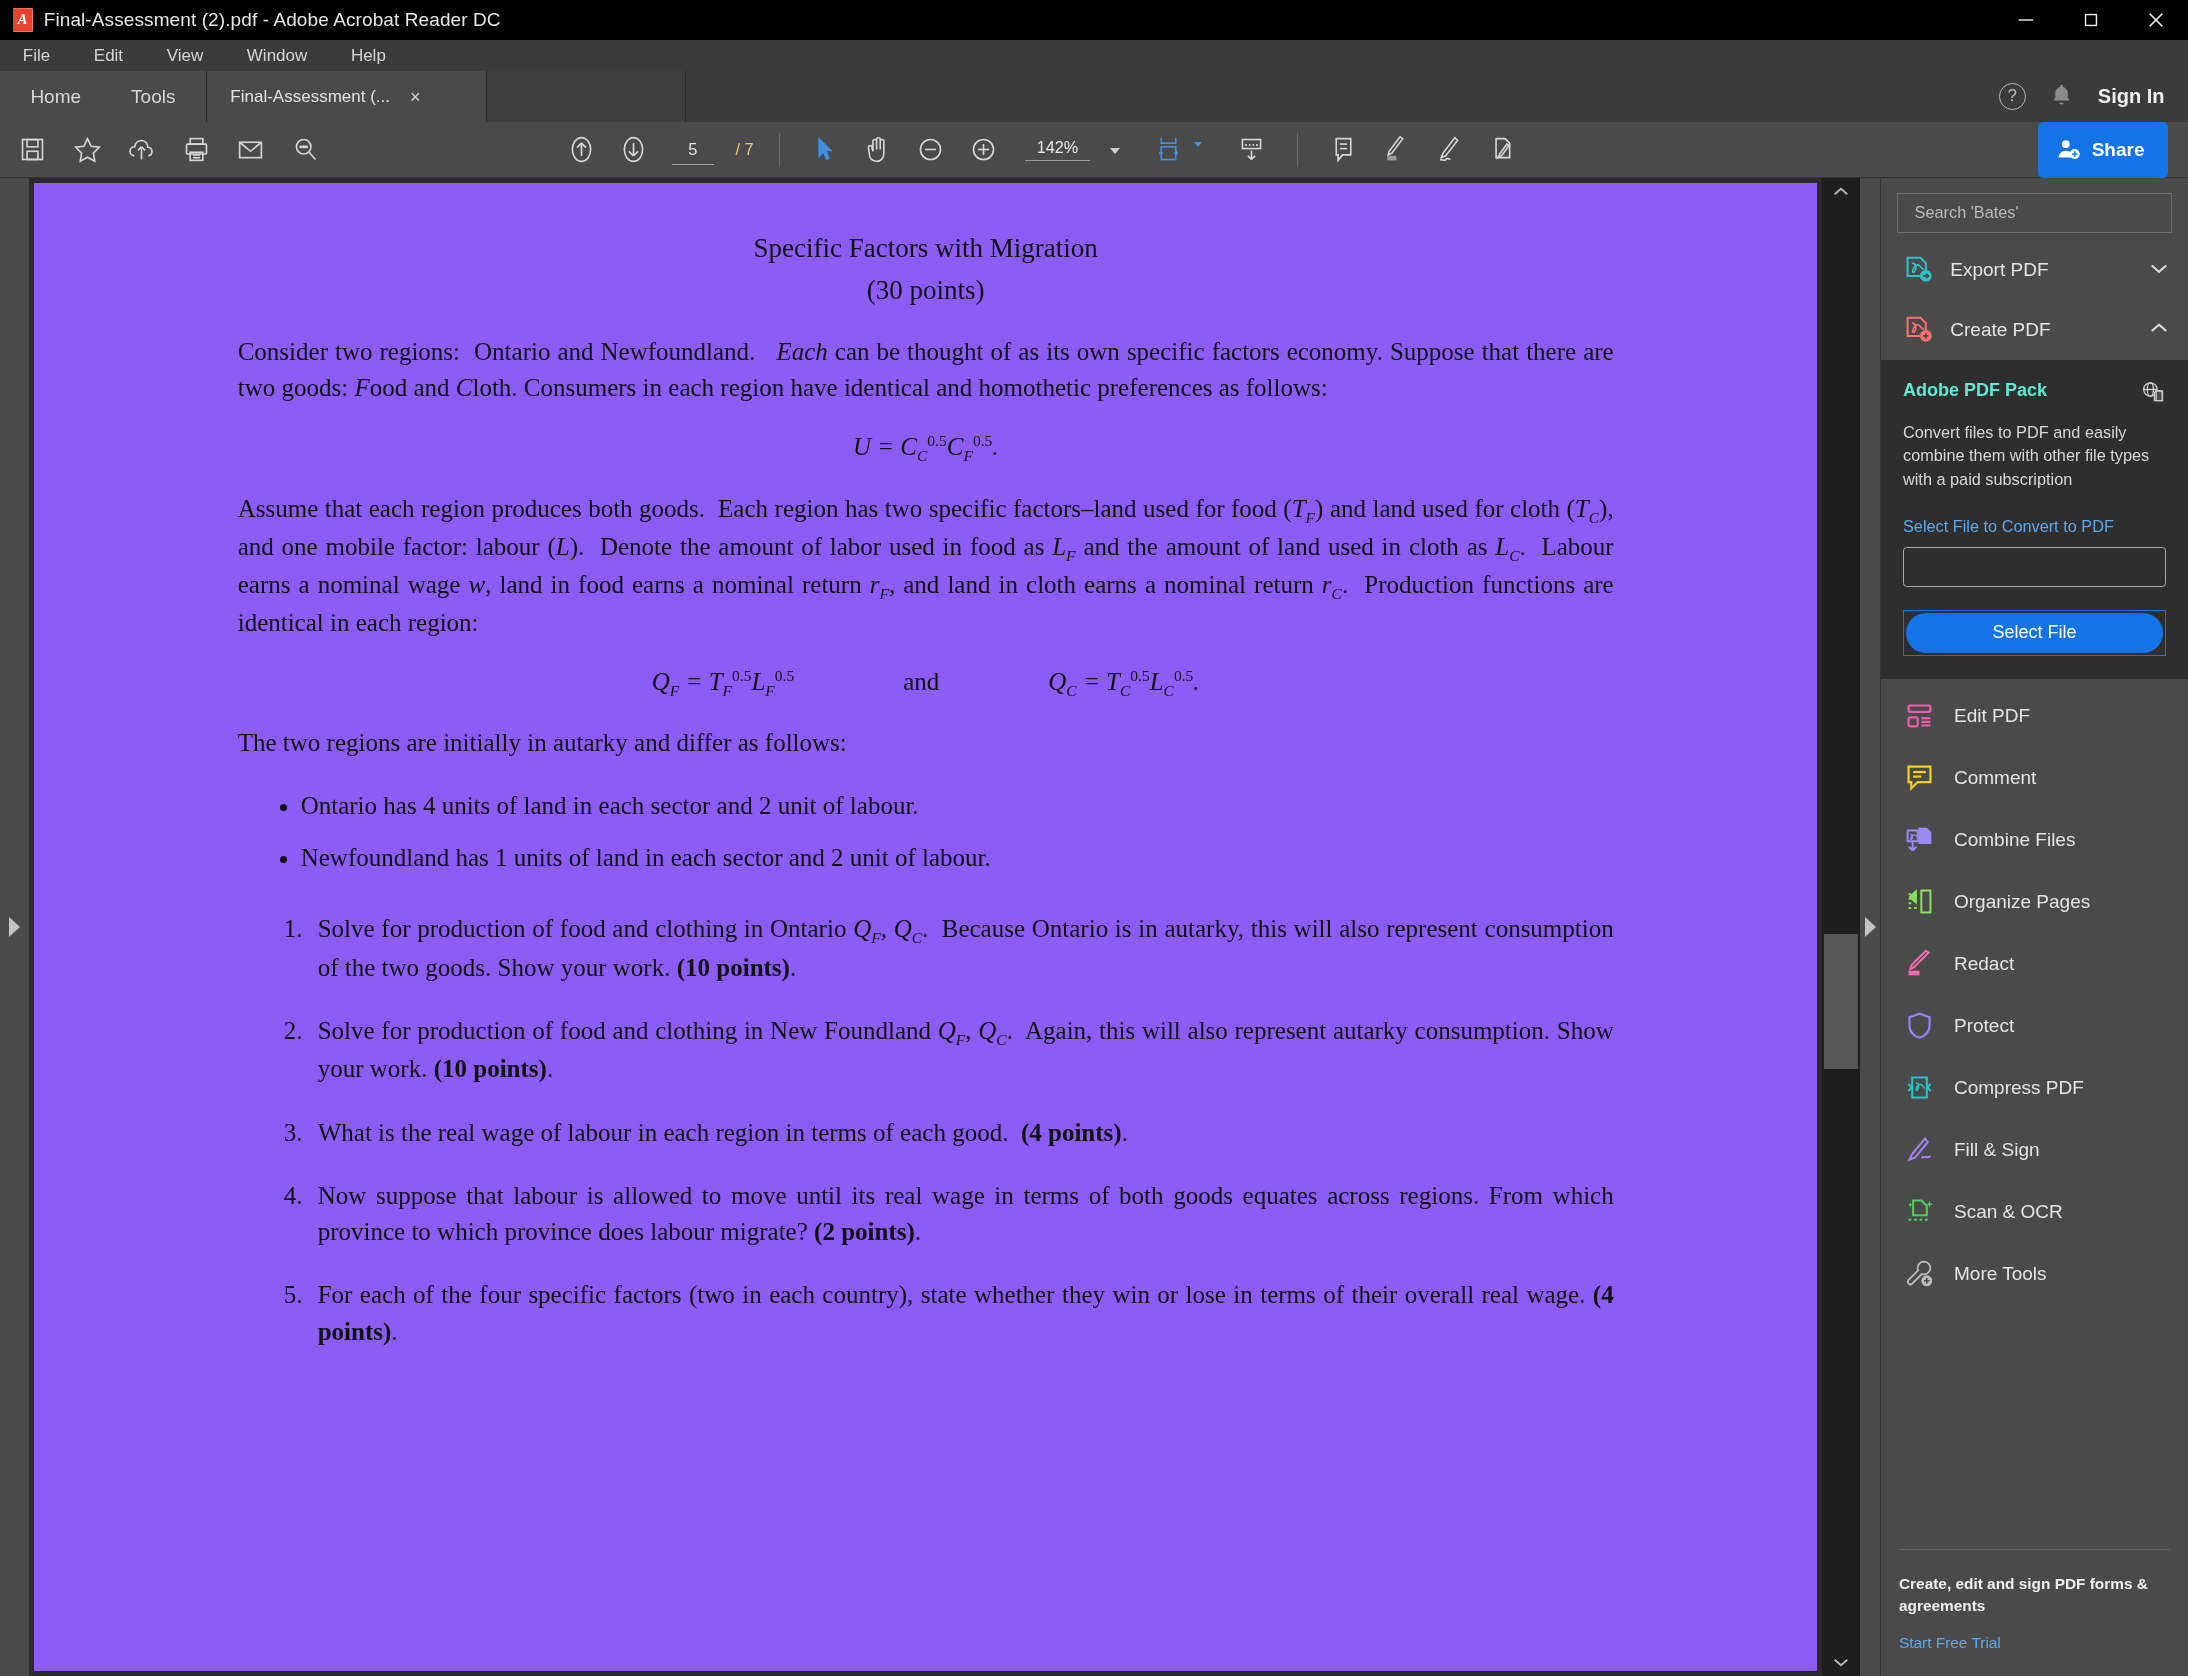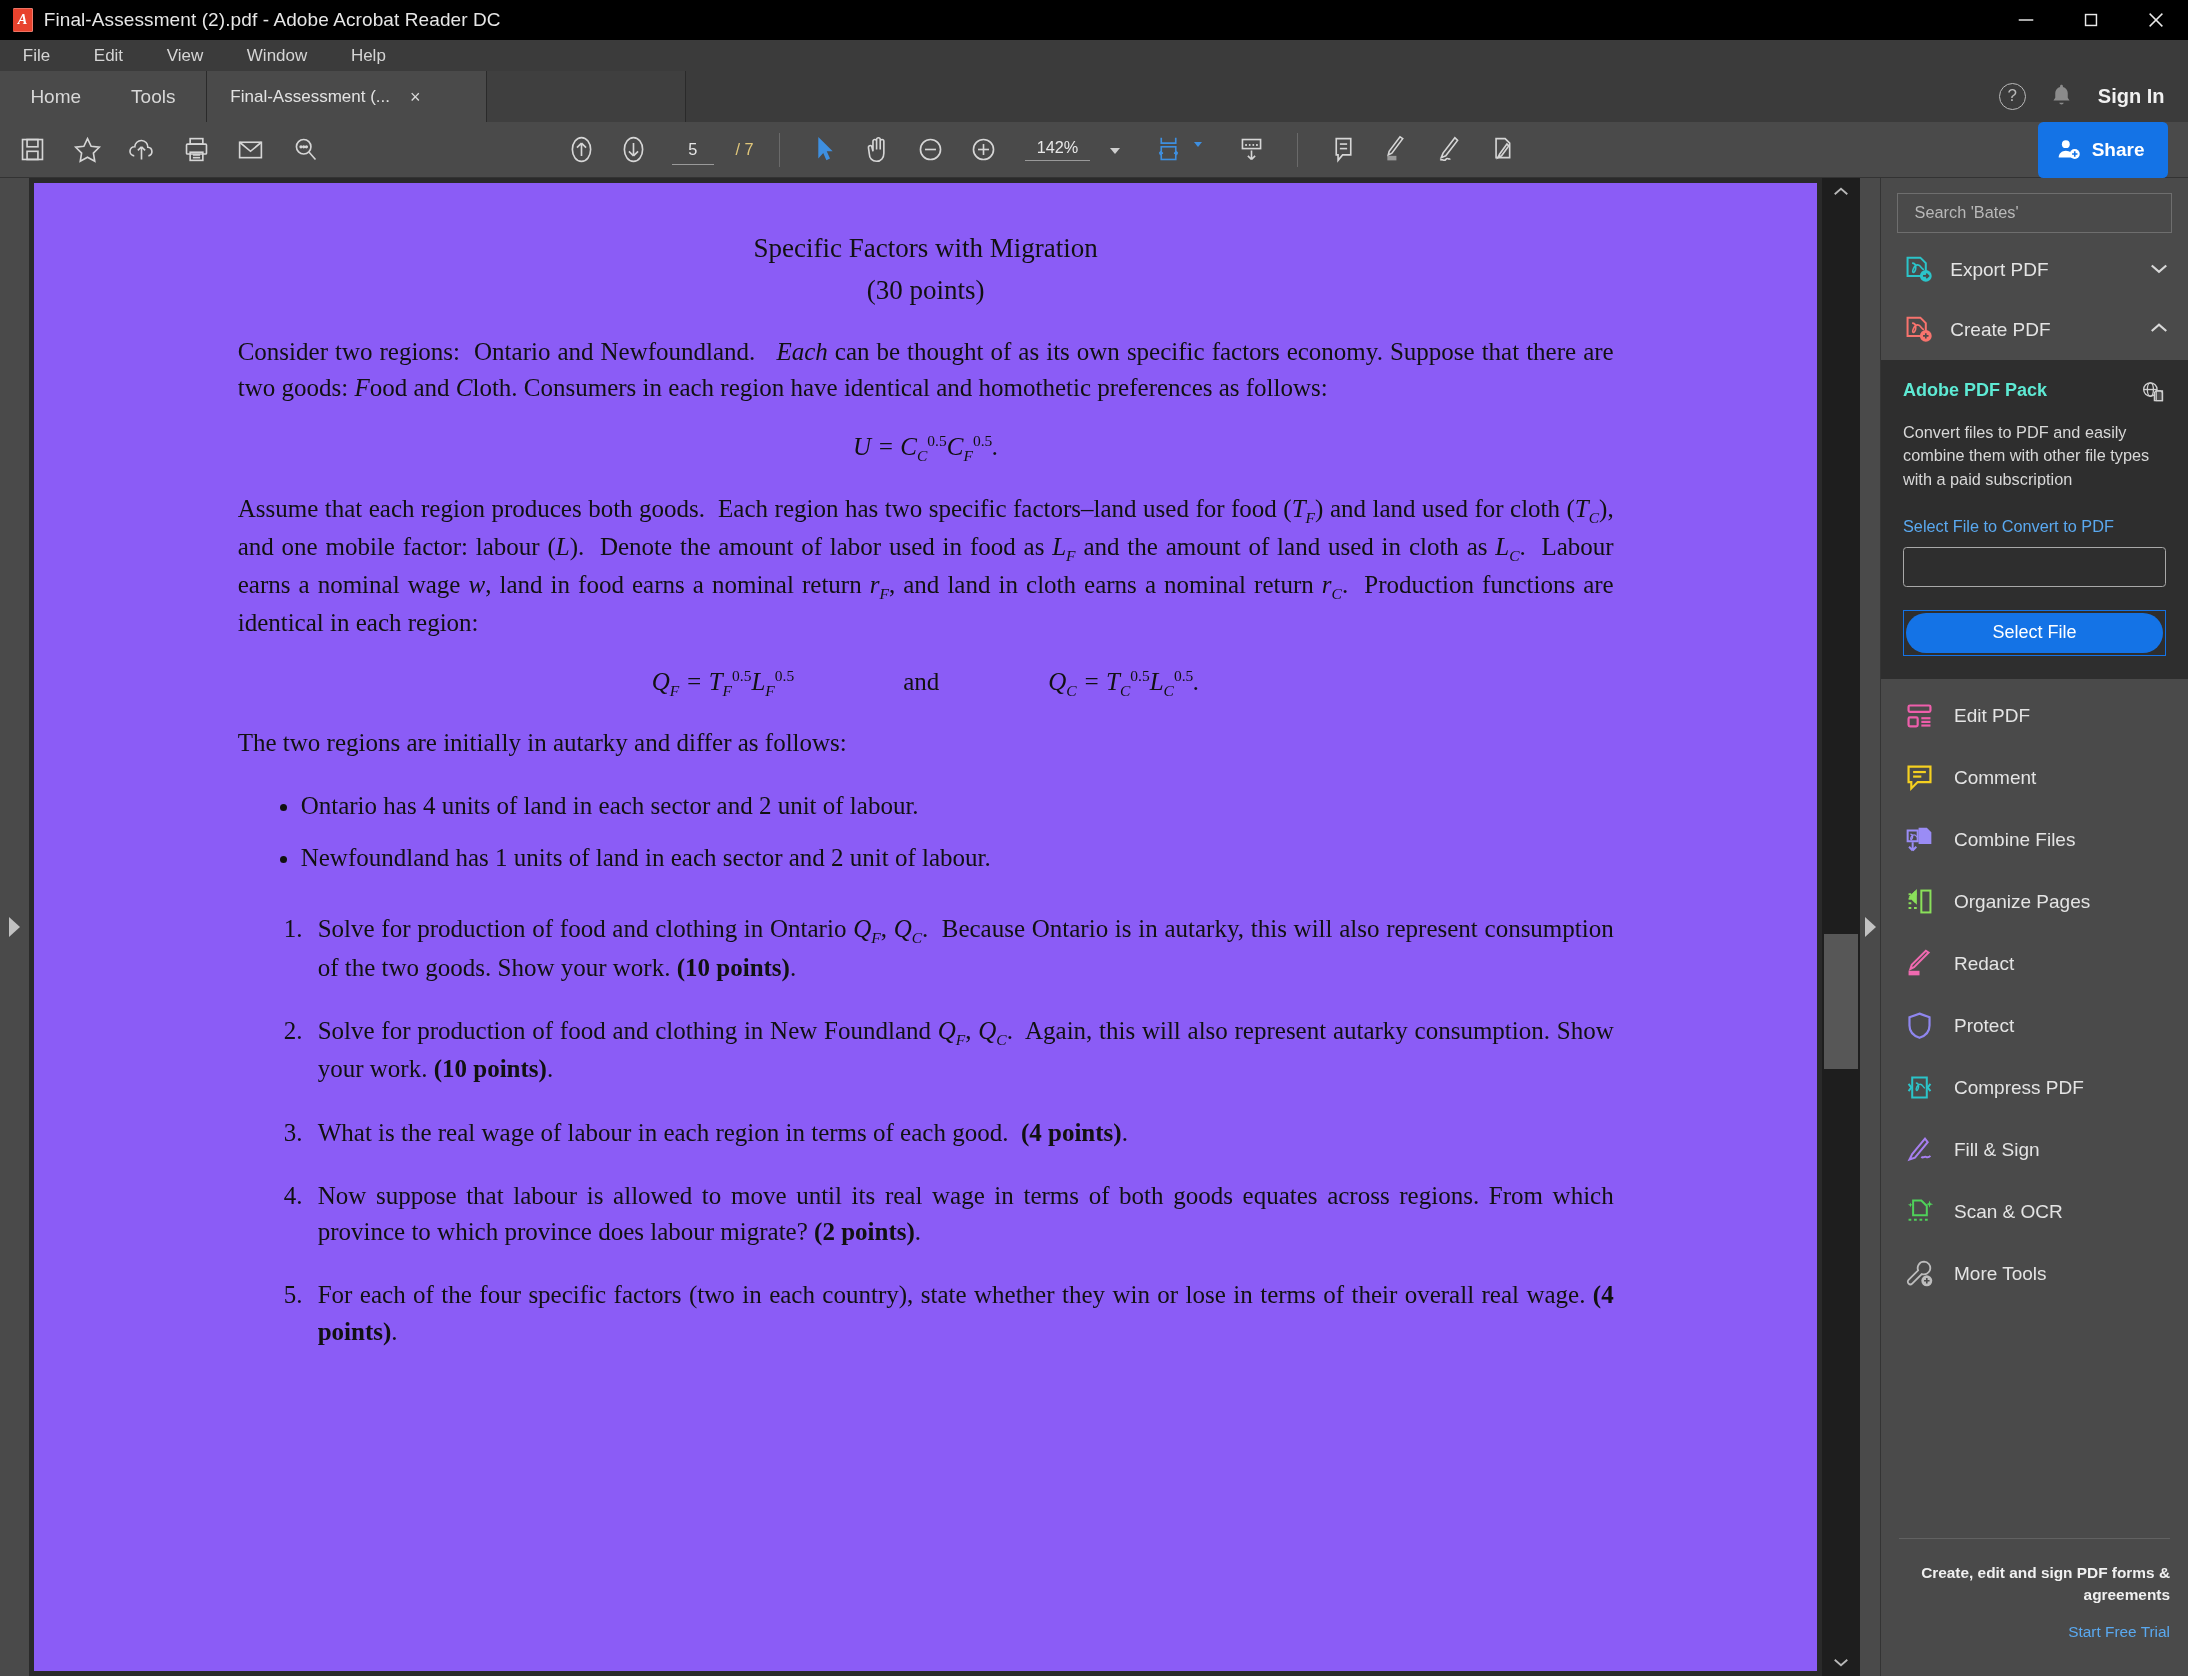--- a/index.html
+++ b/index.html
@@ -192,21 +192,21 @@
 
   .toollist { padding-top: 5.4px; }
   .tool-row {
     height: 62px; display: flex; align-items: center; padding-left: 22px; gap: 18px;
   }
   .tool-row .t-ico { width: 33px; height: 33px; flex: none; display:flex; align-items:center; justify-content:center;}
   .tool-row .t-label { color: #e4e4e4; font-size: 19px; white-space: nowrap; }
 
   .rp-spacer { flex: 1; }
   .rp-footer {
-    border-top: 0.9px solid #616161; margin: 15px 18px; padding: 23.5px 0 20px 0; text-align: right;
+    border-top: 0.9px solid #616161; margin: 4px 18px; padding: 23.5px 0 20px 0; text-align: left;
   }
   .rp-footer .f1 { color: #f0f0f0; font-size: 15.4px; font-weight: bold; line-height: 1.45; }
   .rp-footer .f2 { color: #5aa9f0; font-size: 15.4px; margin-top: 16.3px; }
 
   
   .pg {
     font-family: "Liberation Serif", "DejaVu Serif", serif;
     color: #111; padding: 33px 81px 0 81px; width: 1538px; margin: 0 auto;
   }
   .pg h1 { font-size: 27px; font-weight: normal; text-align: center; line-height: 1.42; margin-top: 12.7px;}

